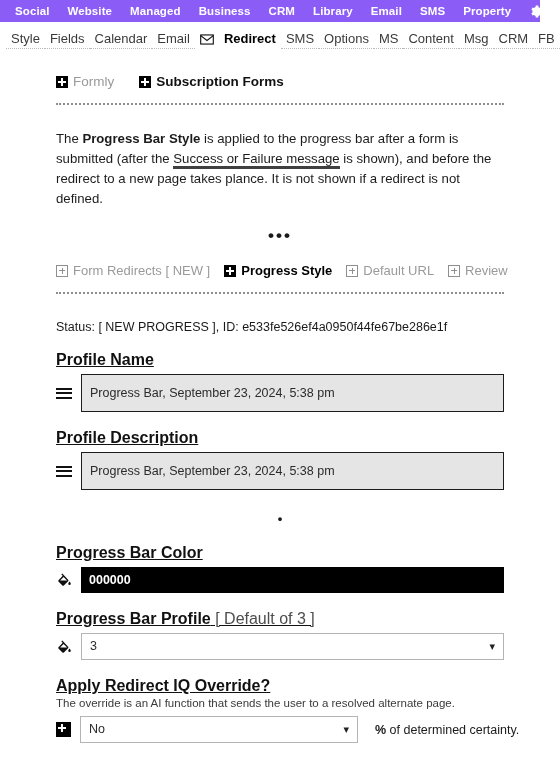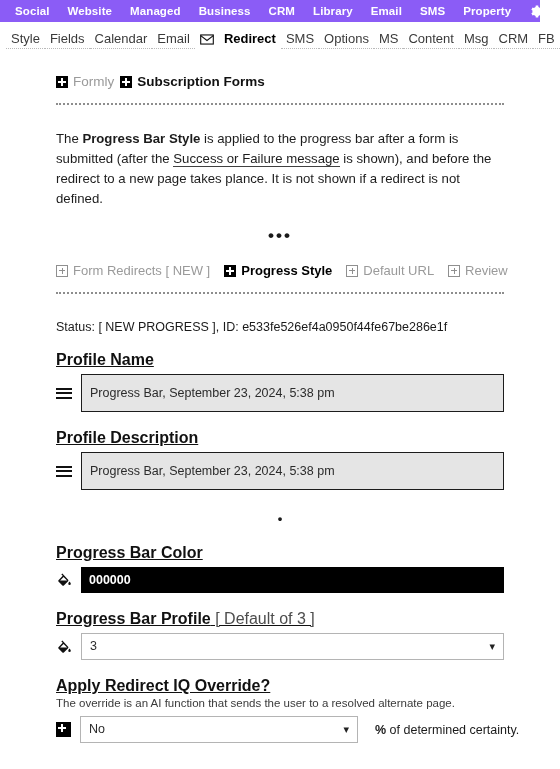--- a/index.html
+++ b/index.html
@@ -80,21 +80,21 @@
     align-items: flex-end;
     margin-top: 22px;
     gap: 6px;
   }
   .crumb {
     display: flex;
     align-items: center;
     gap: 5px;
     font-size: 13.5px;
   }
-  .crumb + .crumb { margin-left: 0; }
+  .crumb + .crumb { margin-left: 19px; }
   .crumb-label.muted { color: #9a9a9a; }
   .crumb-label.strong { color: #111111; font-weight: bold; }
 
   
   .plus-filled {
     width: 12px; height: 12px;
     background: #000000;
     position: relative;
     display: inline-block;
     flex: 0 0 auto;
@@ -129,21 +129,21 @@
     height: 0;
   }
 
   .intro-text {
     font-size: 13.2px;
     line-height: 20px;
     color: #1c1c1c;
     margin-top: 24px;
   }
   .intro-text b { font-weight: bold; }
-  .underlined { border-bottom: 1px solid #404040; }
+  .underlined { border-bottom: 3px solid #404040; }
 
   .ellipsis {
     text-align: center;
     letter-spacing: 2px;
     font-size: 17px;
     font-weight: bold;
     color: #1a1a1a;
     margin-top: 22px;
     line-height: 10px;
   }

